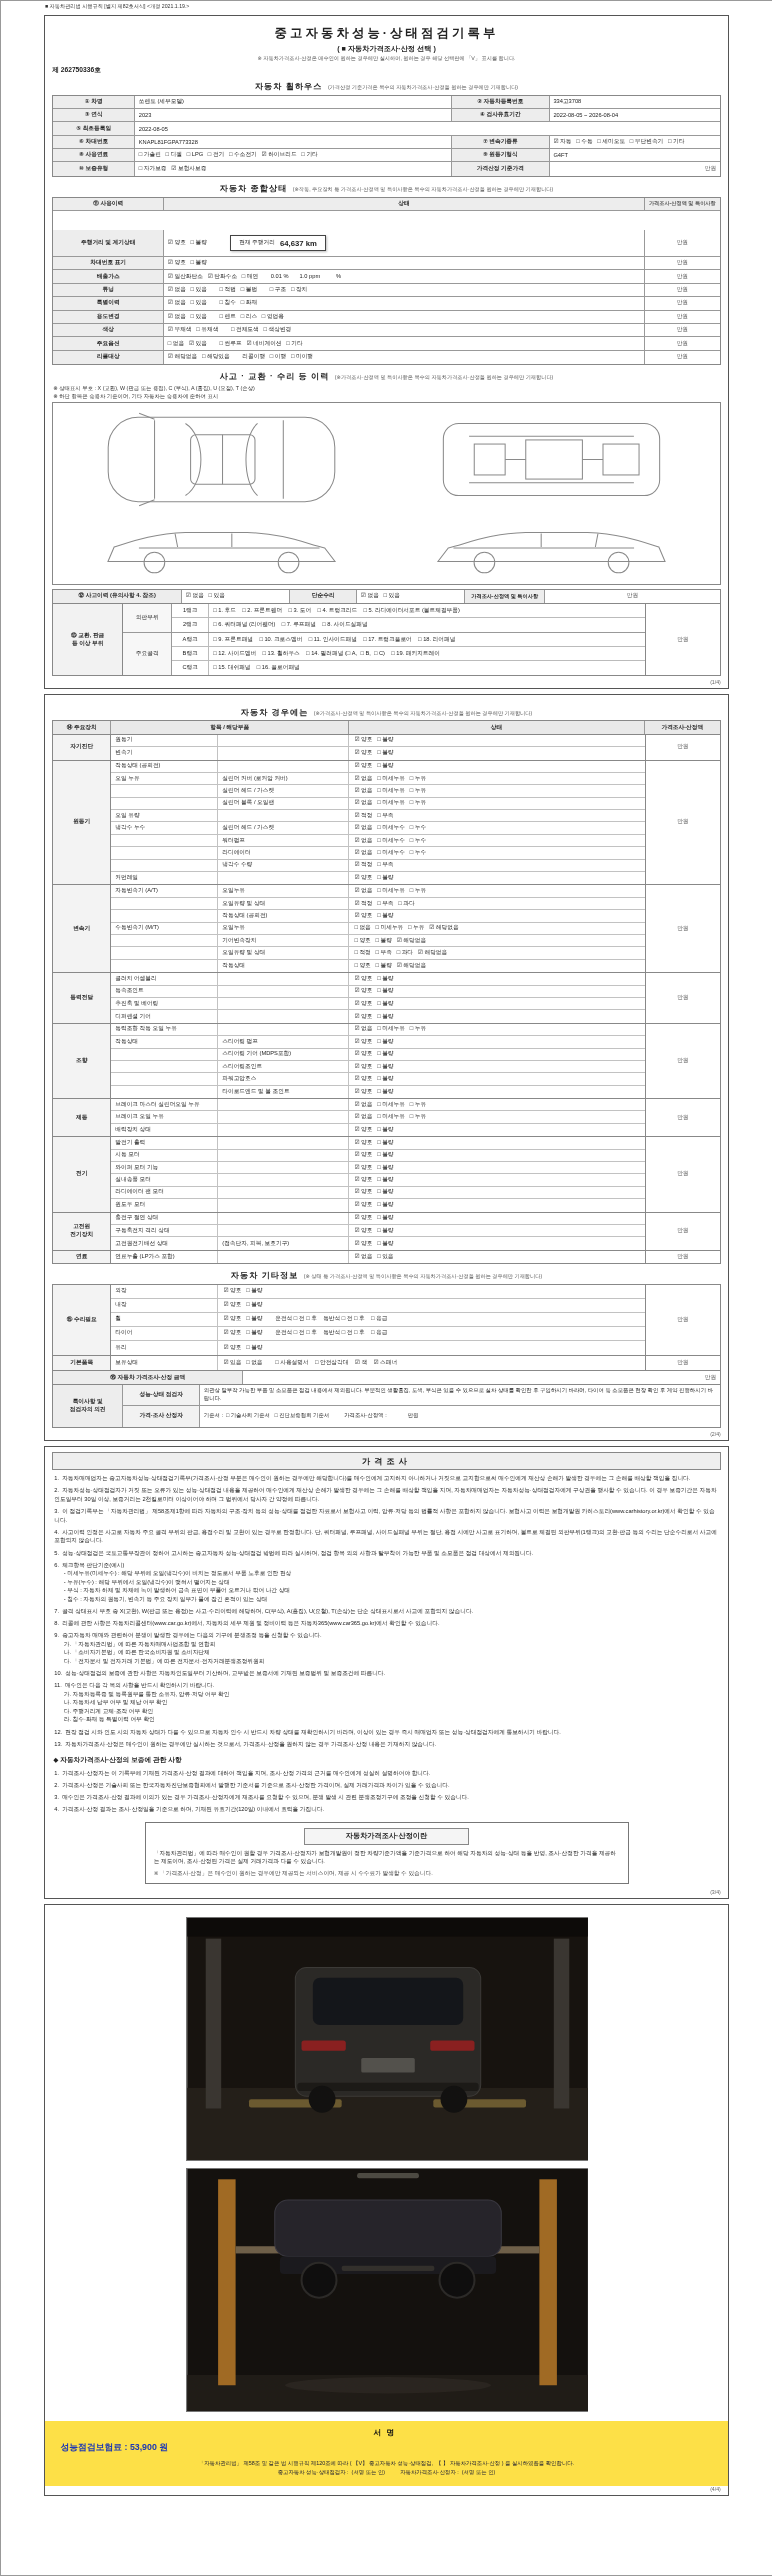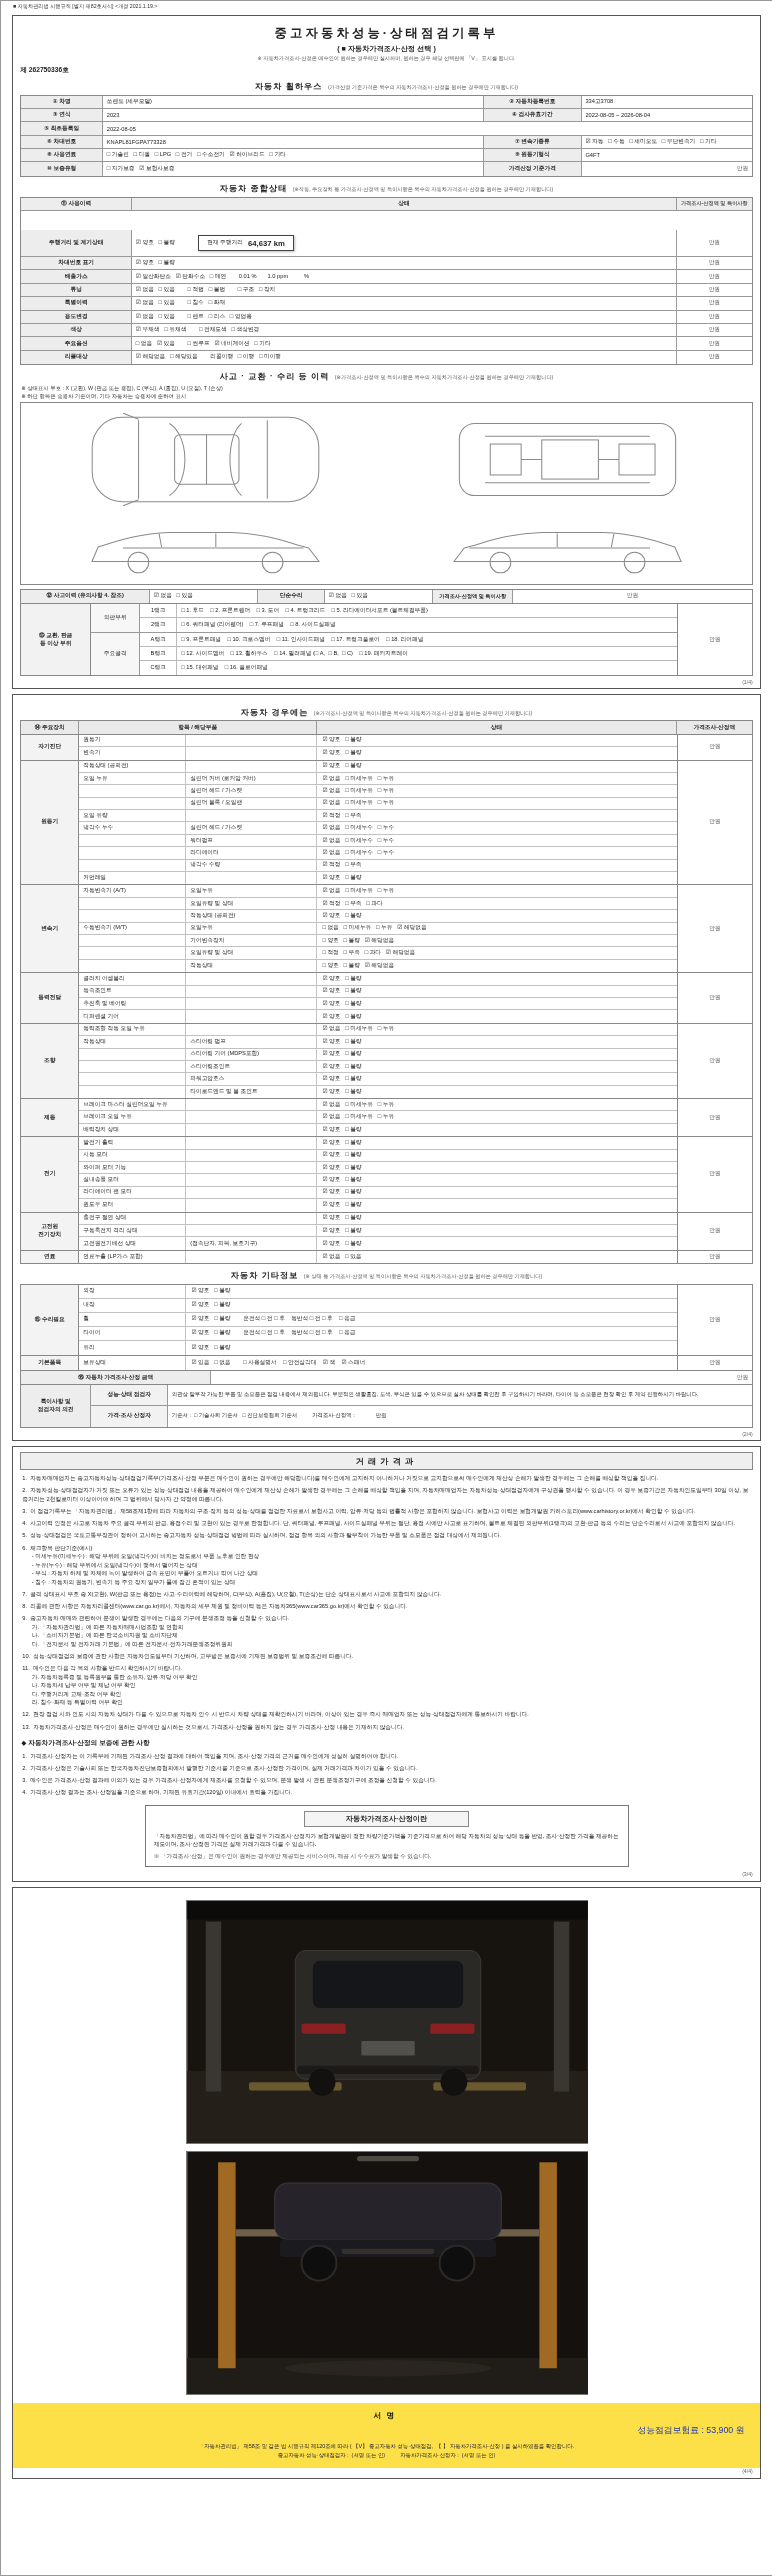--- a/index.html
+++ b/index.html
@@ -3,21 +3,21 @@
 <meta charset="utf-8">
 <style>
   * { box-sizing: border-box; }
   html,body { margin:0; padding:0; }
   body {
     width:773px; height:2576px; position:relative; overflow:hidden;
     background:#ffffff; color:#222;
     font-family:"Liberation Sans","DejaVu Sans",sans-serif;
   }
   .page-frame { position:absolute; inset:0; border:0.5px solid #999; pointer-events:none; }
-  .sheet { width:749px; margin:0 auto; padding-top:2.1px; }
+  .sheet { width:685px; margin:0 auto; padding-top:2.1px; }
   .form-ref { font-size:5.2px; color:#333; padding:1px 1px 0; }
   .block { border:0.5px solid #555; background:#fff; margin-top:5.2px; padding:5.2px 7.2px 3.1px; position:relative; }
   .doc-title { text-align:center; font-size:12.4px; font-weight:bold; letter-spacing:3.1px; margin-top:3.1px; }
   .doc-sub { text-align:center; font-size:7.2px; font-weight:bold; margin-top:2.1px; }
   .doc-note { text-align:center; font-size:5.2px; color:#555; margin-top:1px; }
   .doc-no { font-size:6.7px; font-weight:bold; margin:4.1px 0 1px; }
   .sec-head { text-align:center; margin:6.2px 0 2.6px; }
   .sec-head b { font-size:8.2px; letter-spacing:1px; }
   .sec-head span { font-size:5.2px; color:#555; margin-left:3.1px; }
   
@@ -68,31 +68,31 @@
   .d-b { width:131px; border-right:0.5px solid #c2c2c2; padding:1px 4.1px; display:flex; align-items:center; white-space:pre-wrap; }
   .d-s { flex:1; padding:1px 5.2px; display:flex; align-items:center; white-space:pre-wrap; }
   .d-price { width:75px; border-left:0.5px solid #888; display:flex; align-items:center; justify-content:center; color:#555; }
   
   .op-who { width:77px; background:#f2f2f2; justify-content:center; font-weight:bold; text-align:center; }
   .op-text { flex:1; font-size:5.4px; line-height:1.45; }
   
   .notice-title { text-align:center; font-size:8.2px; font-weight:bold; letter-spacing:4.1px; border:0.5px solid #888; background:#efefef; padding:2.6px; margin-bottom:4.1px; }
   .notice-item { font-size:5.7px; line-height:1.5; margin:3.6px 2.1px; white-space:pre-wrap; color:#222; }
   .warr-title { font-size:6.7px; font-weight:bold; margin:8.2px 1px 2.1px; }
-  .pricebox { width:484px; margin:8.2px auto 4.1px; border:0.5px solid #777; padding:5.2px 8.2px;font-family:Liberation Serif, serif; }
+  .pricebox { width:484px; margin:8.2px auto 4.1px; border:0.5px solid #777; padding:5.2px 8.2px; }
   .pricebox-title { text-align:center; font-weight:bold; font-size:7.2px; border:0.5px solid #888; width:165px; margin:0 auto 4.1px; padding:2.1px; background:#f5f5f5; }
   .pricebox-text { font-size:5.7px; line-height:1.55; white-space:pre-wrap; }
   .pagemark { text-align:right; font-size:5.2px; color:#666; margin-top:3.1px; }
   
   .photo-title { text-align:center; font-size:8.2px; font-weight:bold; letter-spacing:2.1px; border-bottom:0.5px solid #999; padding:3.1px; margin-bottom:6.2px; }
   .photo { width:402px; margin:7.2px auto; border:0.5px solid #777; font-size:0; }
   
   .sign-band { background:#fde047; margin:8.2px -7.2px -3.1px; padding:7.2px 15.5px 9.3px; }
   .sign-label { text-align:center; font-weight:bold; font-size:7.7px; letter-spacing:5.2px; margin-bottom:4.1px; color:#111; }
-  .insurance { text-align:right; font-size:8.8px; font-weight:normal; color:#1b36b5; margin:3.1px 0 5.2px; }
+  .insurance { text-align:left; font-size:8.8px; font-weight:bold; color:#1b36b5; margin:3.1px 0 5.2px; }
   .confirm { text-align:center; font-size:5.4px; color:#223; line-height:1.6; white-space:pre-wrap; }
   svg { display:block; }
 </style>
 </head>
 <body>
 
 <div class="page-frame"></div>
 
 <div class="sheet">
 
@@ -730,21 +730,21 @@
               <div class="fc op-who">가격·조사 산정자</div>
               <div class="fc op-text">기준서 :  □ 기술사회 기준서   □ 진단보증협회 기준서          가격조사·산정액 :              만원</div>
             </div>
           </div>
       </div>
     </div>
     <div class="pagemark">(2/4)</div>
   </div>
 
   <div class="block">
-    <div class="notice-title">거래가격과</div>
+    <div class="notice-title">가격조사</div>
     <div>
 
         <div class="notice-item">1.  자동차매매업자는 중고자동차성능·상태점검기록부(가격조사·산정 부분은 매수인이 원하는 경우에만 해당합니다)를 매수인에게 고지하지 아니하거나 거짓으로 고지함으로써 매수인에게 재산상 손해가 발생한 경우에는 그 손해를 배상할 책임을 집니다.</div>
 
         <div class="notice-item">2.  자동차성능·상태점검자가 거짓 또는 오류가 있는 성능·상태점검 내용을 제공하여 매수인에게 재산상 손해가 발생한 경우에는 그 손해를 배상할 책임을 지며, 자동차매매업자는 자동차성능·상태점검자에게 구상권을 행사할 수 있습니다. 이 경우 보증기간은 자동차인도일부터 30일 이상, 보증거리는 2천킬로미터 이상이어야 하며 그 범위에서 당사자 간 약정에 따릅니다.</div>
 
         <div class="notice-item">3.  이 점검기록부는 「자동차관리법」 제58조제1항에 따라 자동차의 구조·장치 등의 성능·상태를 점검한 자료로서 보험사고 이력, 압류·저당 등의 법률적 사항은 포함하지 않습니다. 보험사고 이력은 보험개발원 카히스토리(www.carhistory.or.kr)에서 확인할 수 있습니다.</div>
 
         <div class="notice-item">4.  사고이력 인정은 사고로 자동차 주요 골격 부위의 판금, 용접수리 및 교환이 있는 경우로 한정합니다. 단, 쿼터패널, 루프패널, 사이드실패널 부위는 절단, 용접 시에만 사고로 표기하며, 볼트로 체결된 외판부위(1랭크)의 교환·판금 등의 수리는 단순수리로서 사고에 포함되지 않습니다.</div>
 

